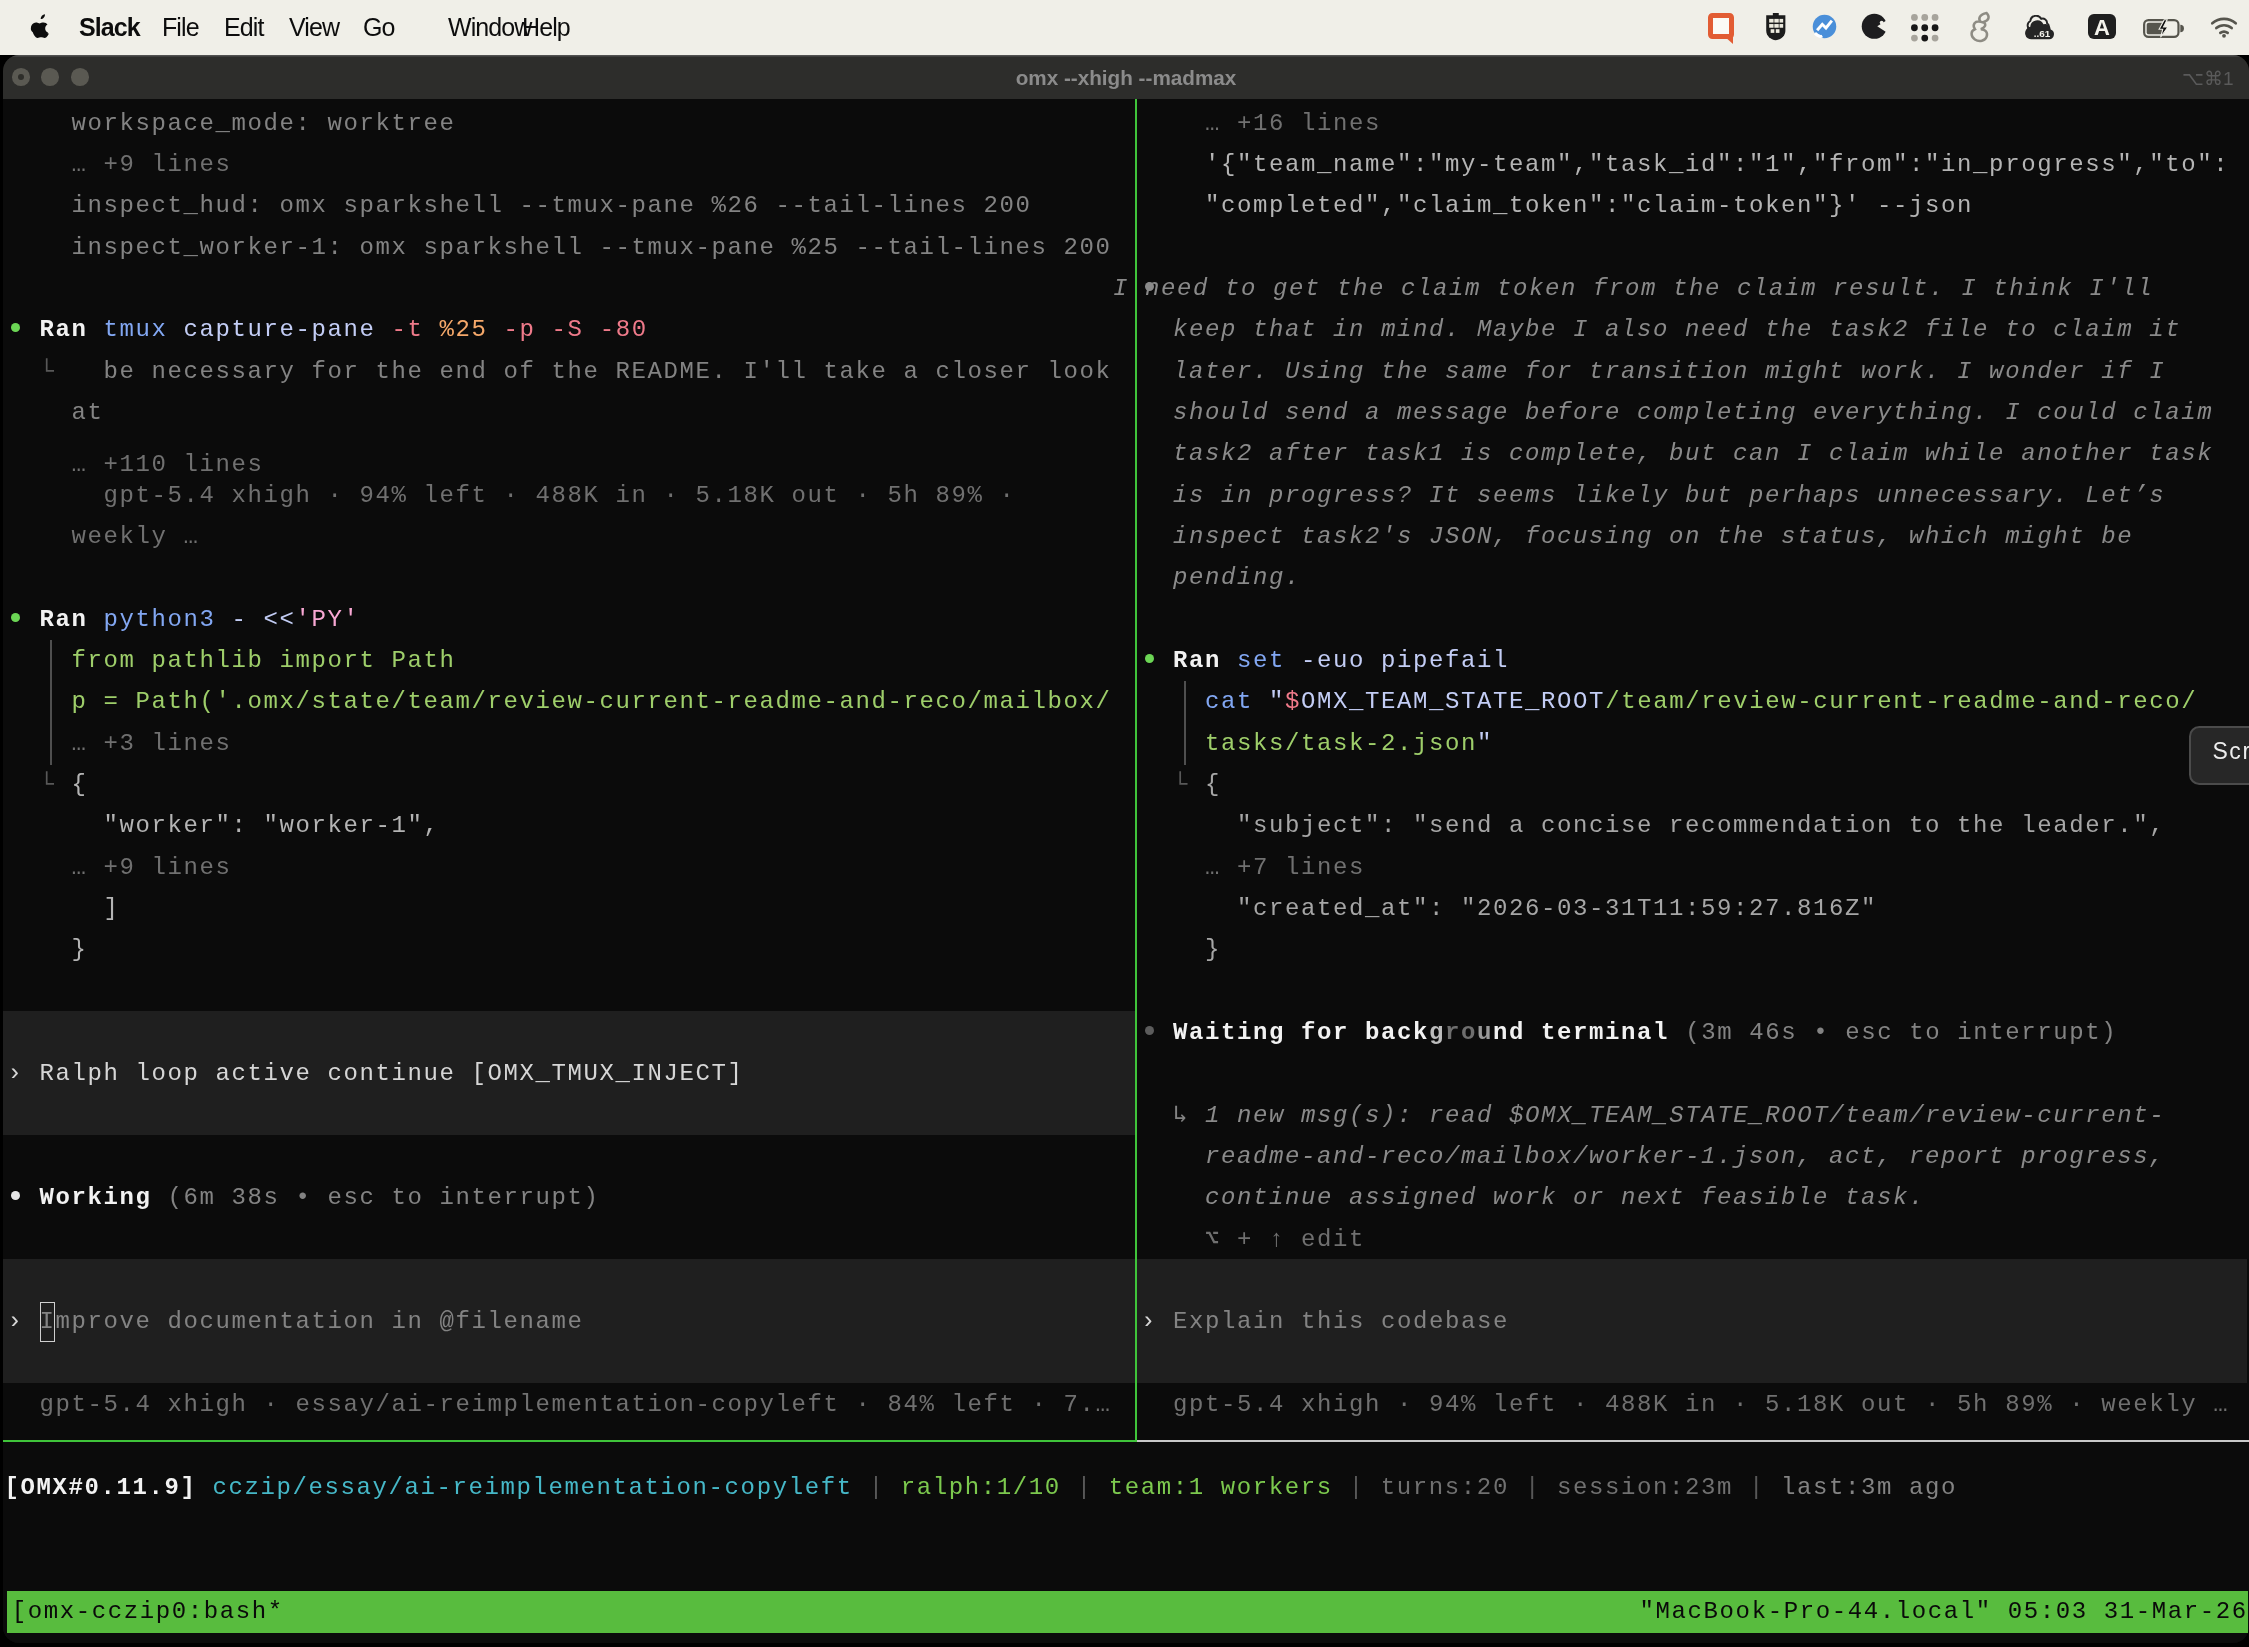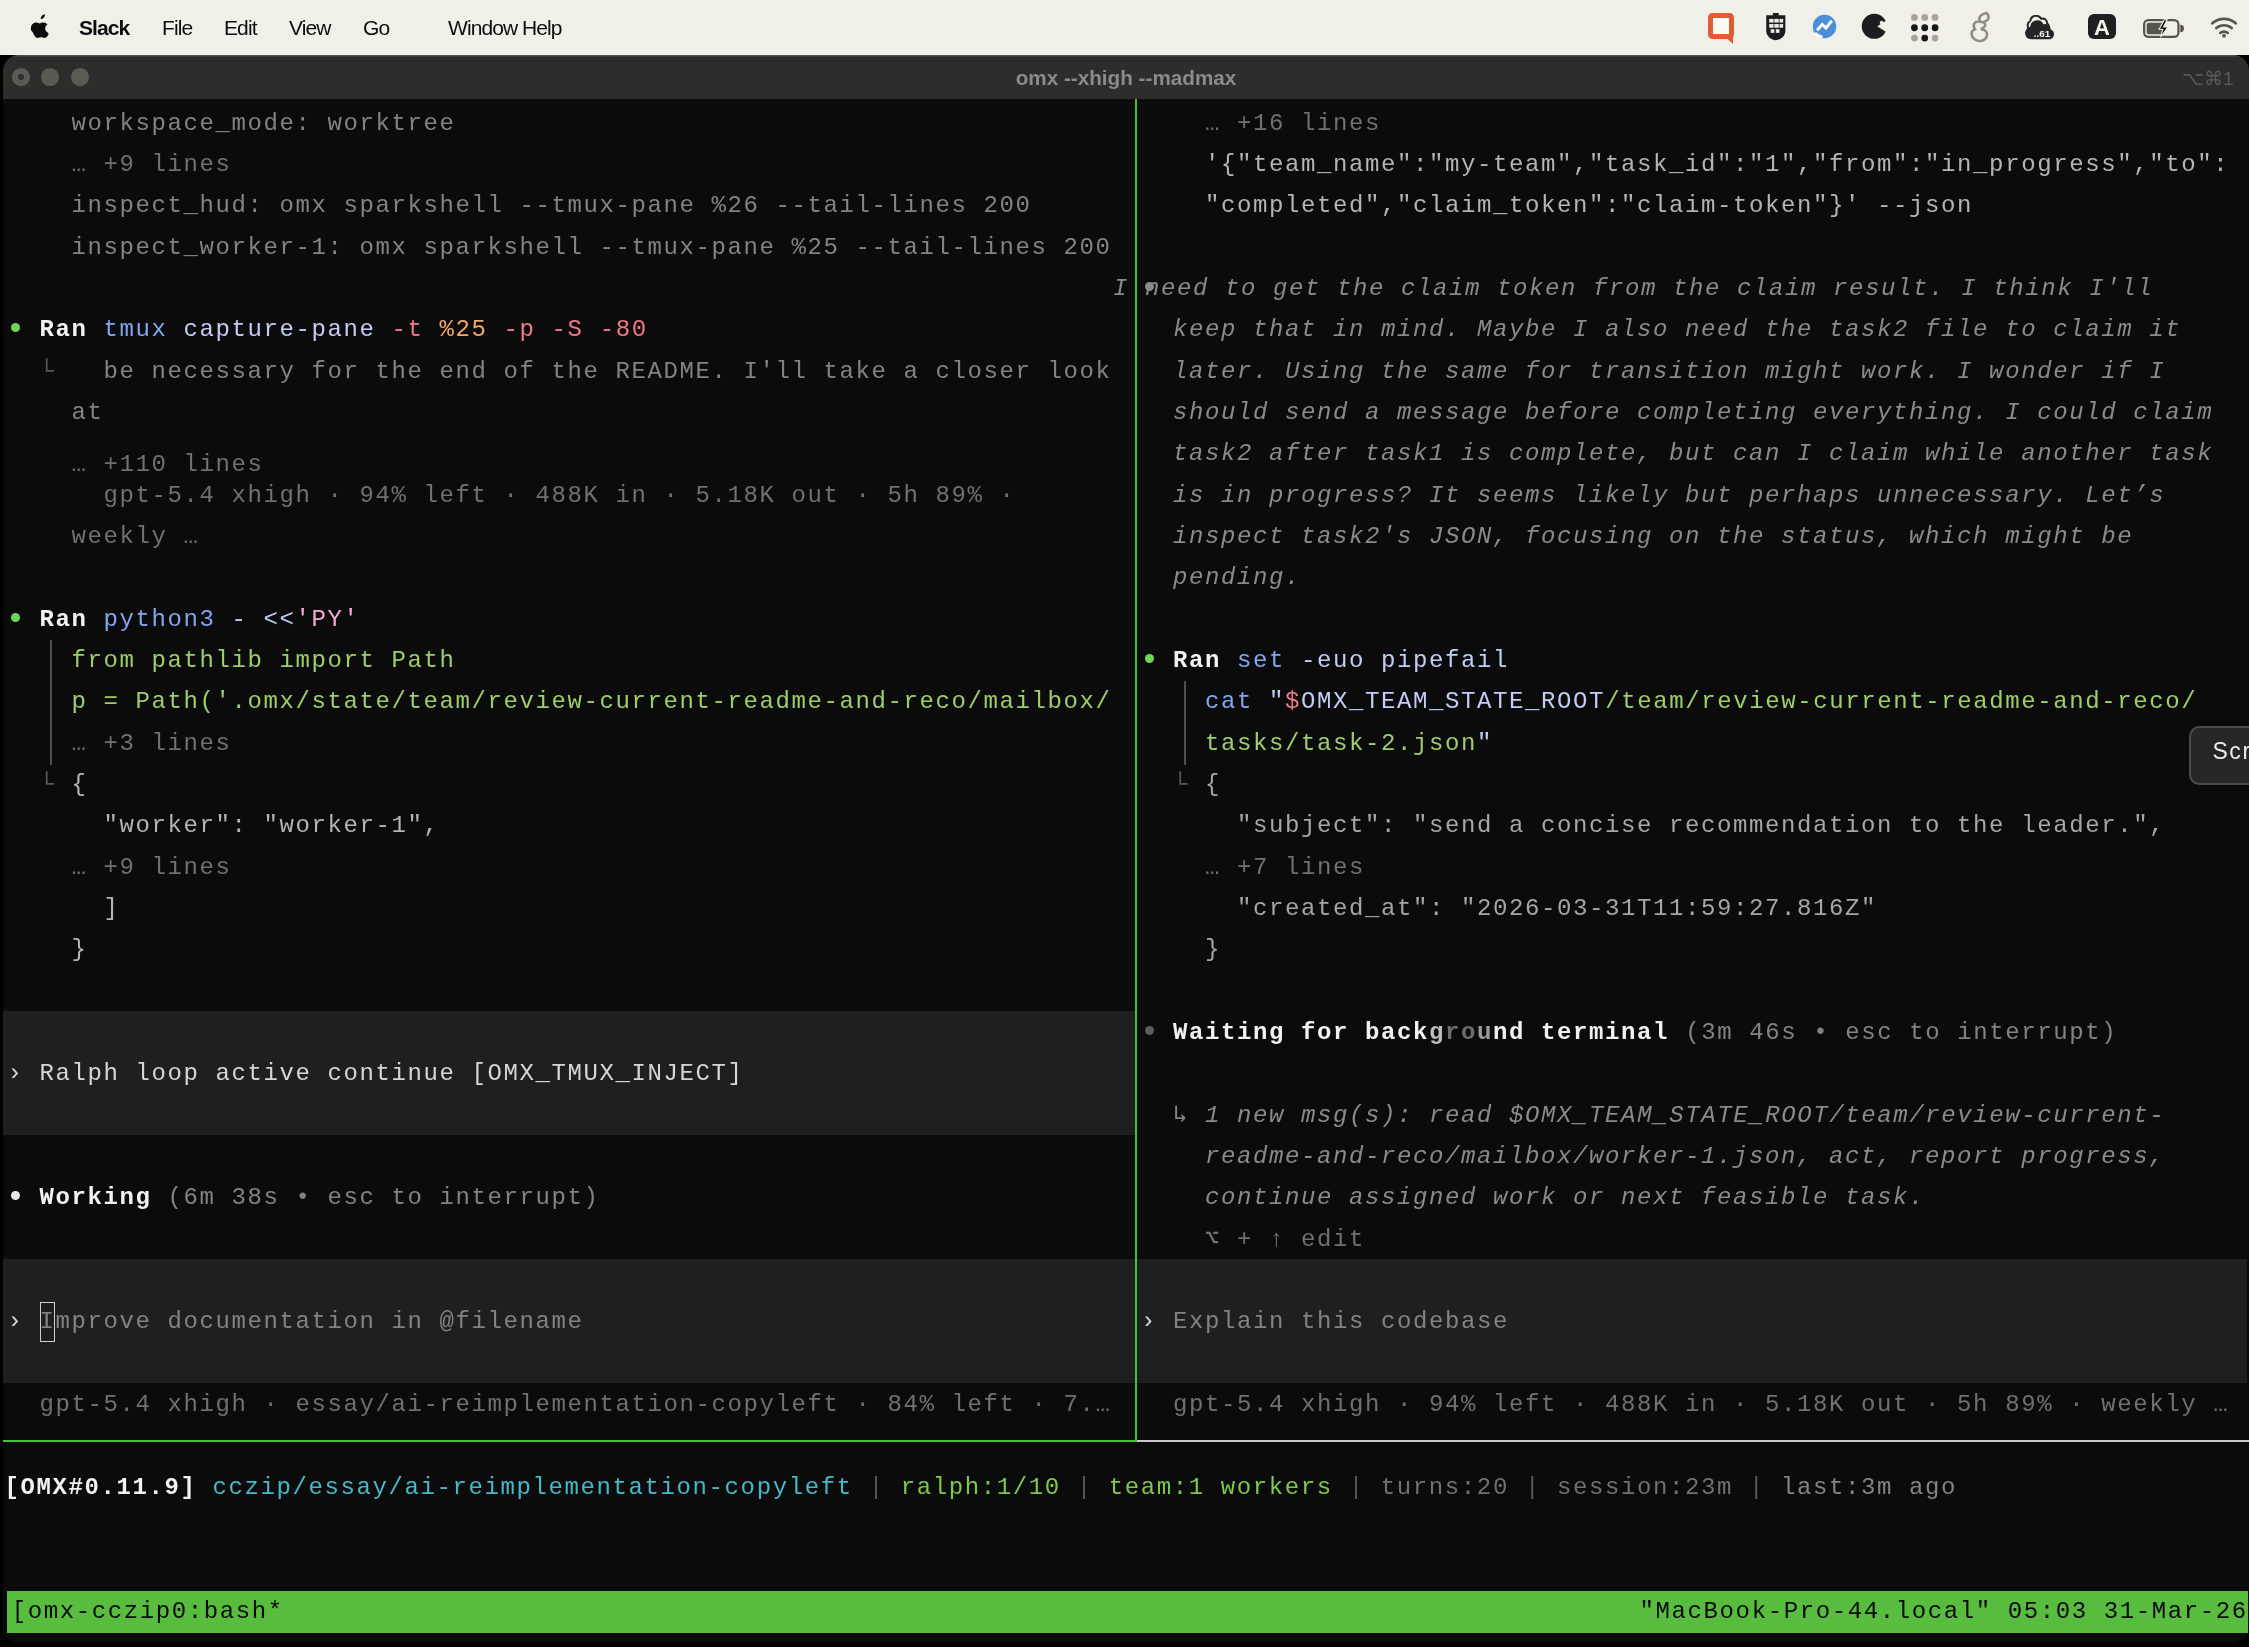--- a/index.html
+++ b/index.html
@@ -1,20 +1,20 @@
 <!DOCTYPE html>
 <html style="font-size:11.8px"><head>
 <meta charset="utf-8">
 <style>
   html,body{margin:0;padding:0;background:#000;width:2250px;height:1648px;overflow:hidden;}
   #screen{position:absolute;top:0;left:0;width:2250px;height:1648px;background:#000;will-change:transform;}
   
   #menubar{position:absolute;top:0;left:0;width:2250px;height:55px;background:#f0efe8;}
   .mi{position:absolute;top:0;height:55px;line-height:55px;font-family:"Liberation Sans",sans-serif;
-      font-size:21px;letter-spacing:-0.9px;color:#0d0d0d;white-space:nowrap;}
+      font-size:25px;letter-spacing:-0.9px;color:#0d0d0d;white-space:nowrap;}
   
   #win{position:absolute;left:3px;top:55px;width:2246px;height:1588px;background:#0b0b0b;
        border-radius:16px 16px 16px 16px;overflow:hidden;}
   #titlebar{position:absolute;left:0;top:0;width:2246px;height:44px;background:#2d2d2b;
             box-shadow:inset 0 1.5px 0 rgba(255,255,255,0.18);}
   .tl{position:absolute;top:13.3px;width:17.7px;height:17.7px;border-radius:50%;background:#5a5952;}
   #title{position:absolute;top:0;left:0;width:2246px;height:44px;line-height:46px;text-align:center;
          font-family:"Liberation Sans",sans-serif;font-weight:bold;font-size:20.7px;color:#8b8b8b;}
   #hotkey{position:absolute;top:0;right:15.5px;height:44px;line-height:47px;
           font-family:"Liberation Sans",sans-serif;font-size:19px;color:#5a5a5a;}

